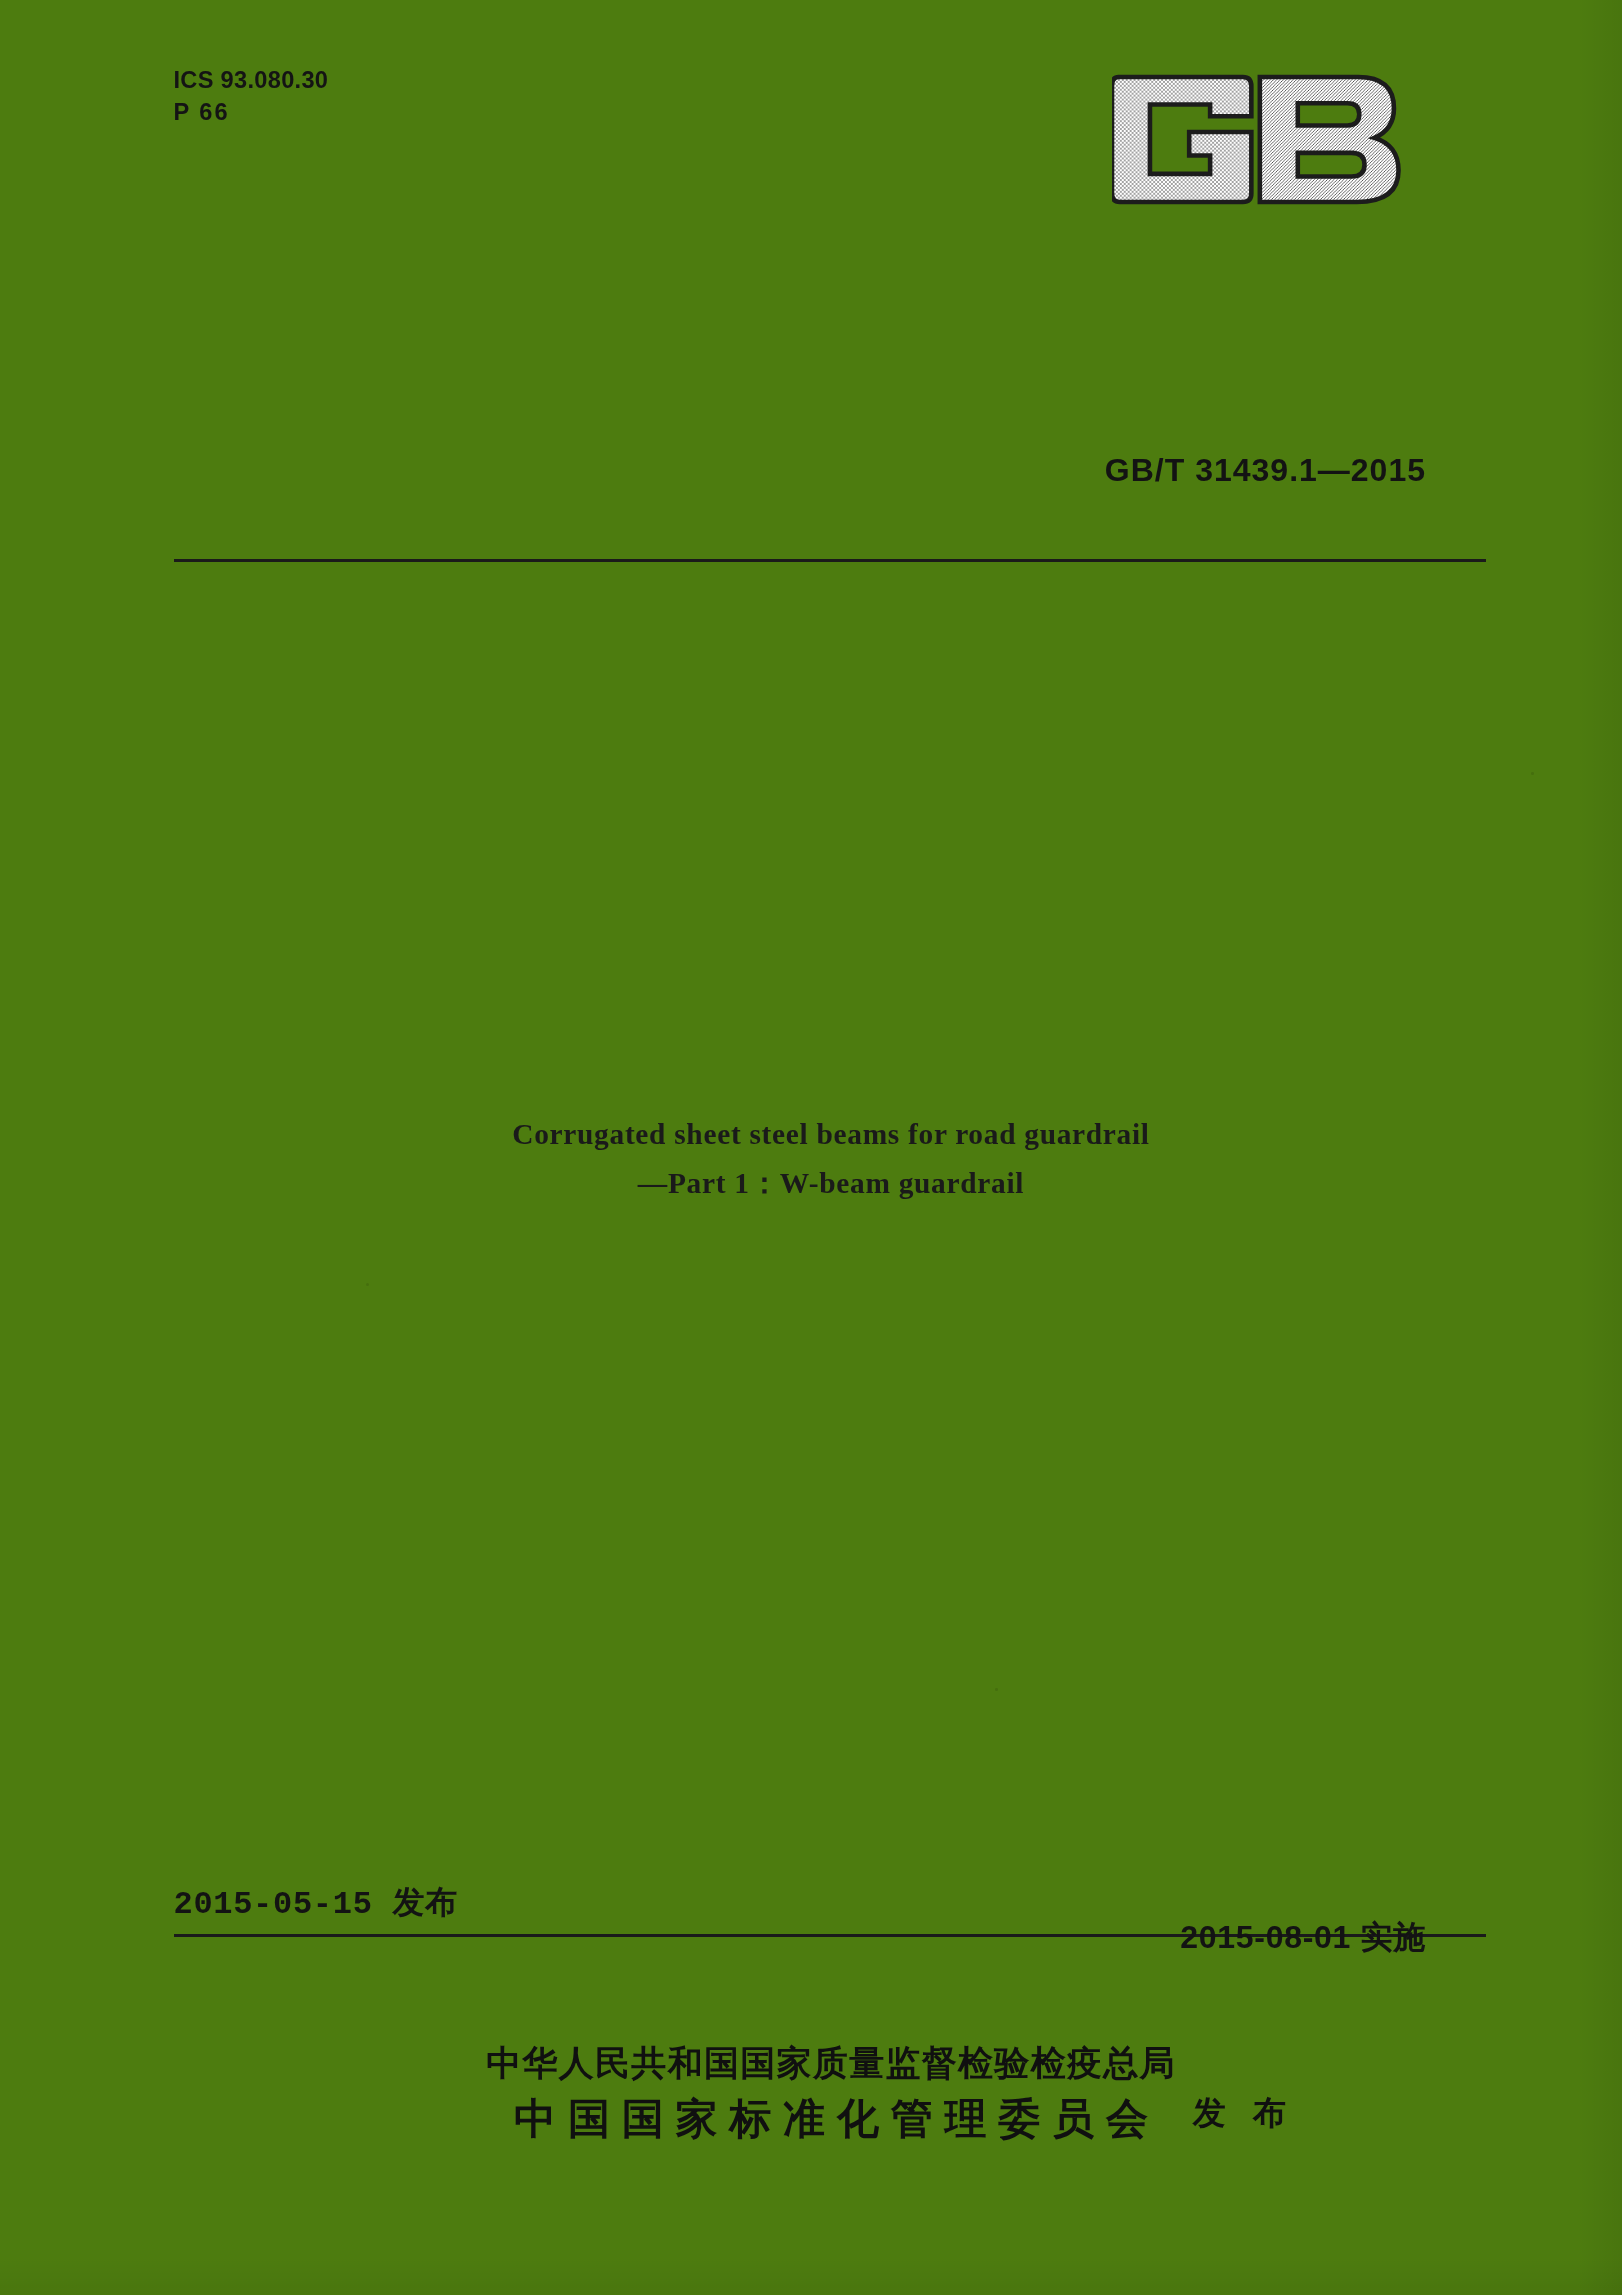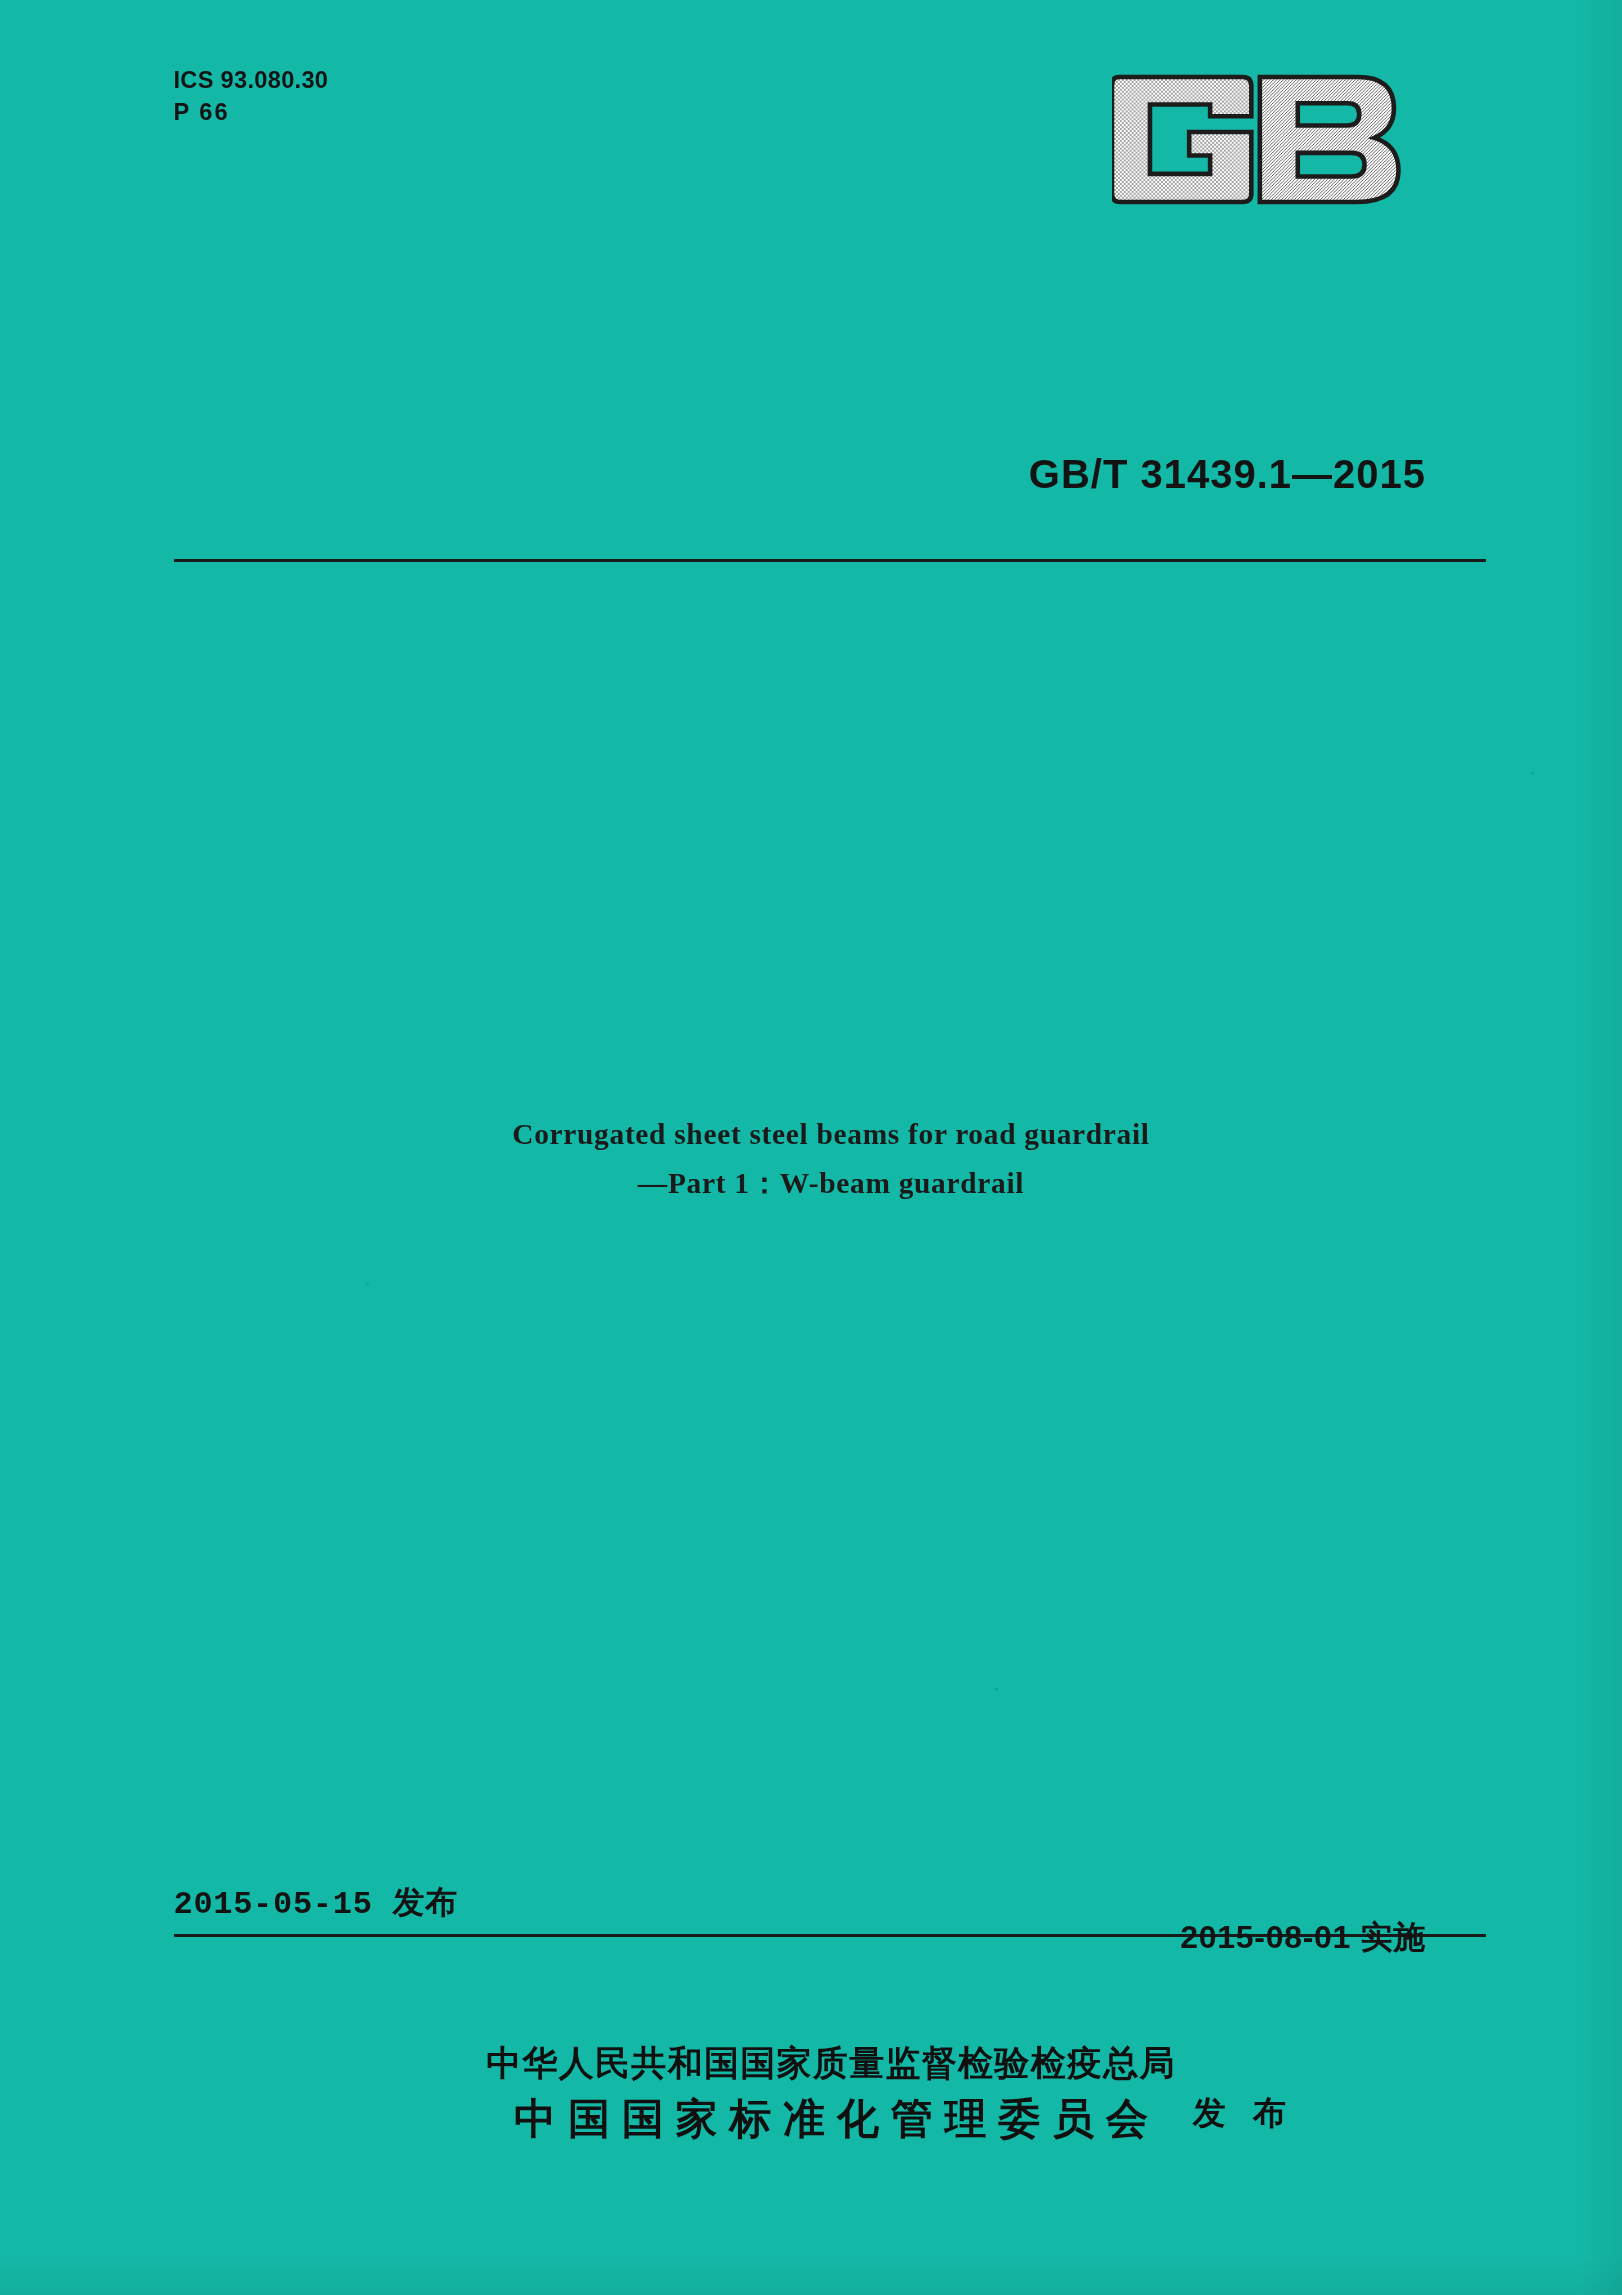--- a/index.html
+++ b/index.html
@@ -14,21 +14,21 @@
     color: #111111;
     position: relative;
     overflow: hidden;
   }
   .page {
     position: absolute;
     left: 0;
     top: 0;
     width: 1623px;
     height: 2295px;
-    background: #14b8a6;
+    background: #4d7c0f;
     overflow: hidden;
   }
   
   .page-edge-right {
     position: absolute;
     right: 0;
     top: 0;
     width: 46px;
     height: 2295px;
     background: linear-gradient(to right, rgba(0,0,0,0.00), rgba(0,0,0,0.06));
@@ -93,21 +93,21 @@
     white-space: nowrap;
   }
 
   
   .std-number {
     position: absolute;
     right: 69px;
     top: 452px;
     font-family: "Liberation Sans", sans-serif;
     font-weight: bold;
-    font-size: 40px;
+    font-size: 32px;
     letter-spacing: 1px;
     color: #131313;
   }
 
   
   .rule-top {
     position: absolute;
     left: 6.5px;
     top: 559px;
     width: 1312px;

